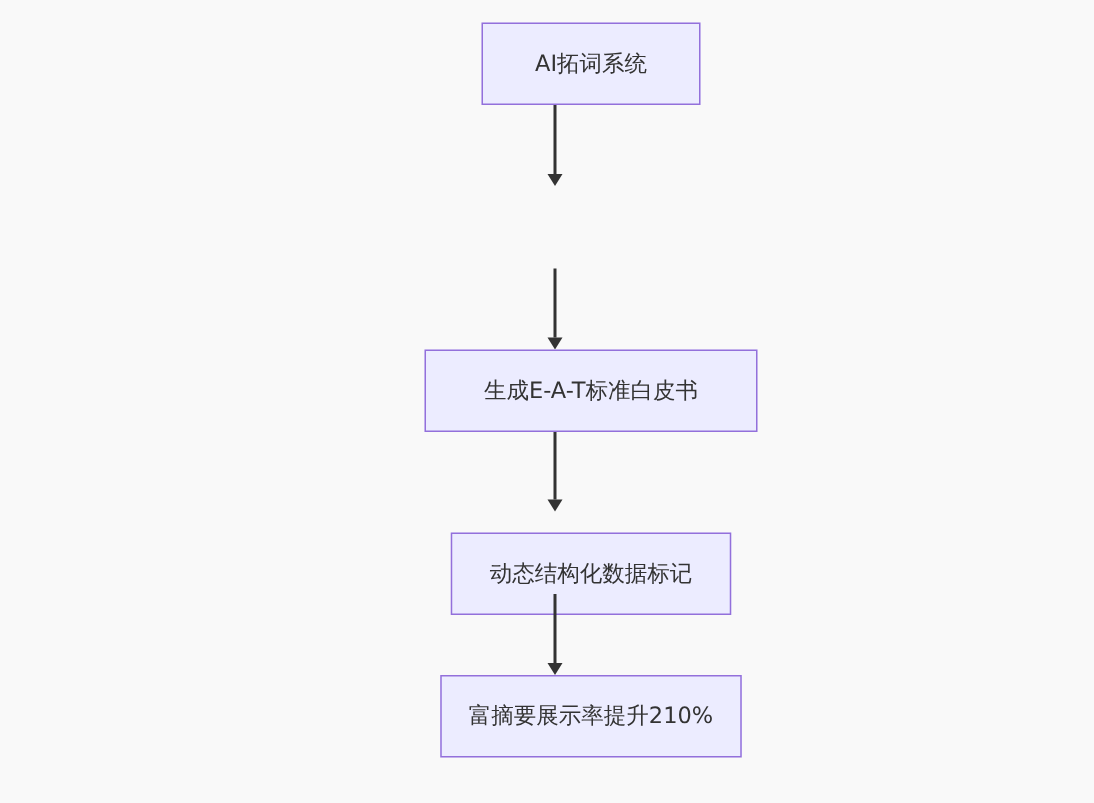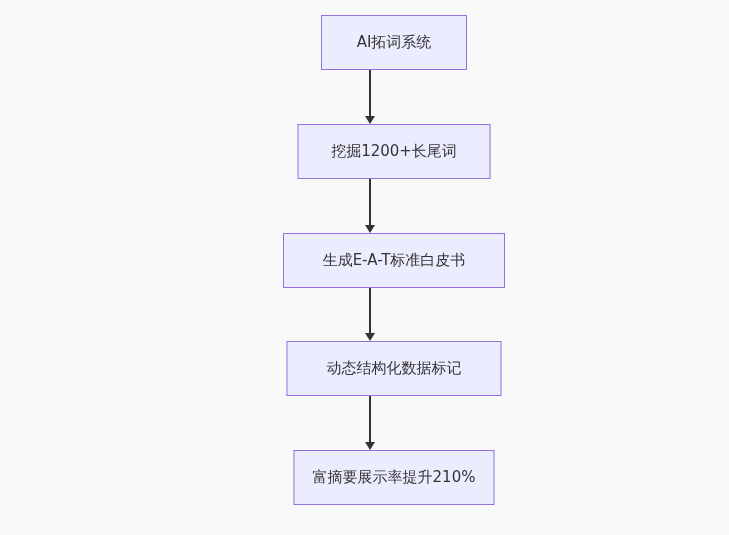--- a/index.html
+++ b/index.html
@@ -30,21 +30,21 @@
     align-items: center;
     justify-content: center;
     color: var(--text, #333333);
     font-size: 15px;
     white-space: nowrap;
     margin-left: 24px;
   }
   .n1 { top: 15px;  width: 146px; }
   .n2 { top: 124px; width: 193px; }
   .n3 { top: 233px; width: 222px; }
-  .n4 { top: 341px; width: 215px; }
+  .n4 { top: 355px; width: 187px; }
   .n5 { top: 450px; width: 201px; }
 
   .arrow {
     position: absolute;
     left: 370px;
     transform: translateX(-50%);
     display: flex;
     flex-direction: column;
     align-items: center;
   }
@@ -72,23 +72,20 @@
 
   <div class="node n1">
     <span>AI拓词系统</span>
   </div>
 
   <div class="arrow a1">
     <div class="arrow-line"></div>
     <div class="arrow-head"></div>
   </div>
 
-  <div class="node n2">
-    <span>挖掘1200+长尾词</span>
-  </div>
 
   <div class="arrow a2">
     <div class="arrow-line"></div>
     <div class="arrow-head"></div>
   </div>
 
   <div class="node n3">
     <span>生成E-A-T标准白皮书</span>
   </div>
 

